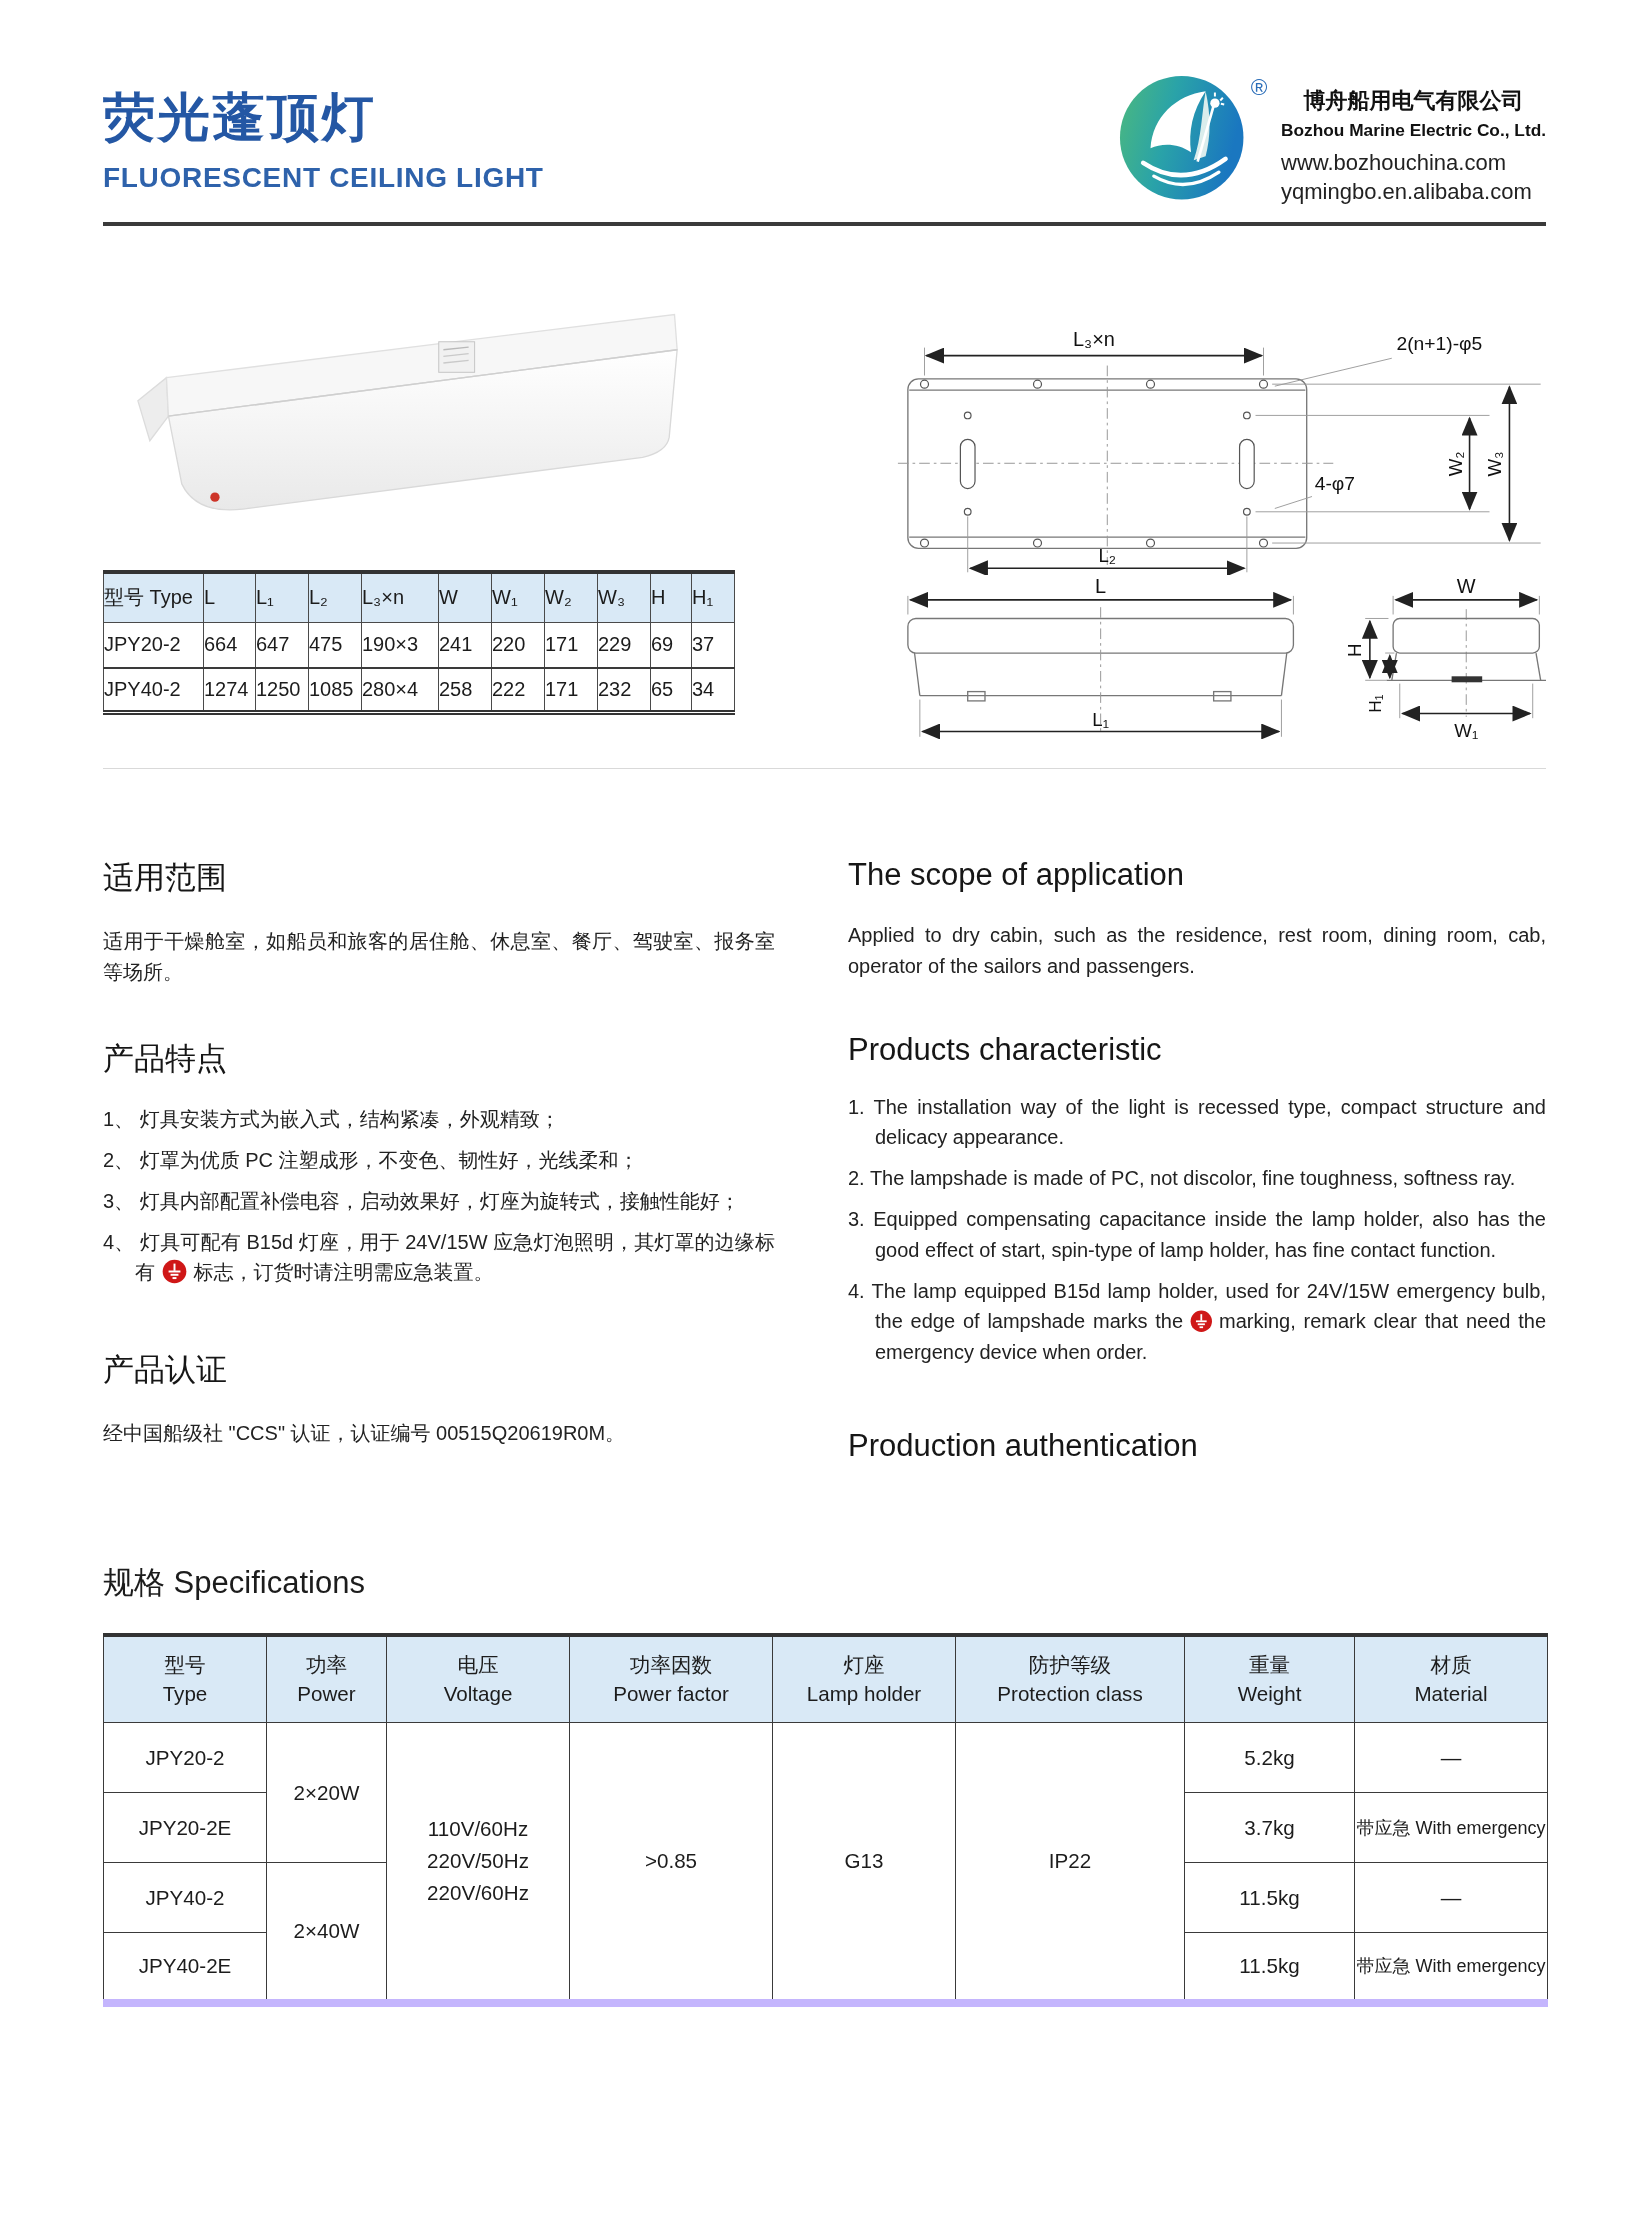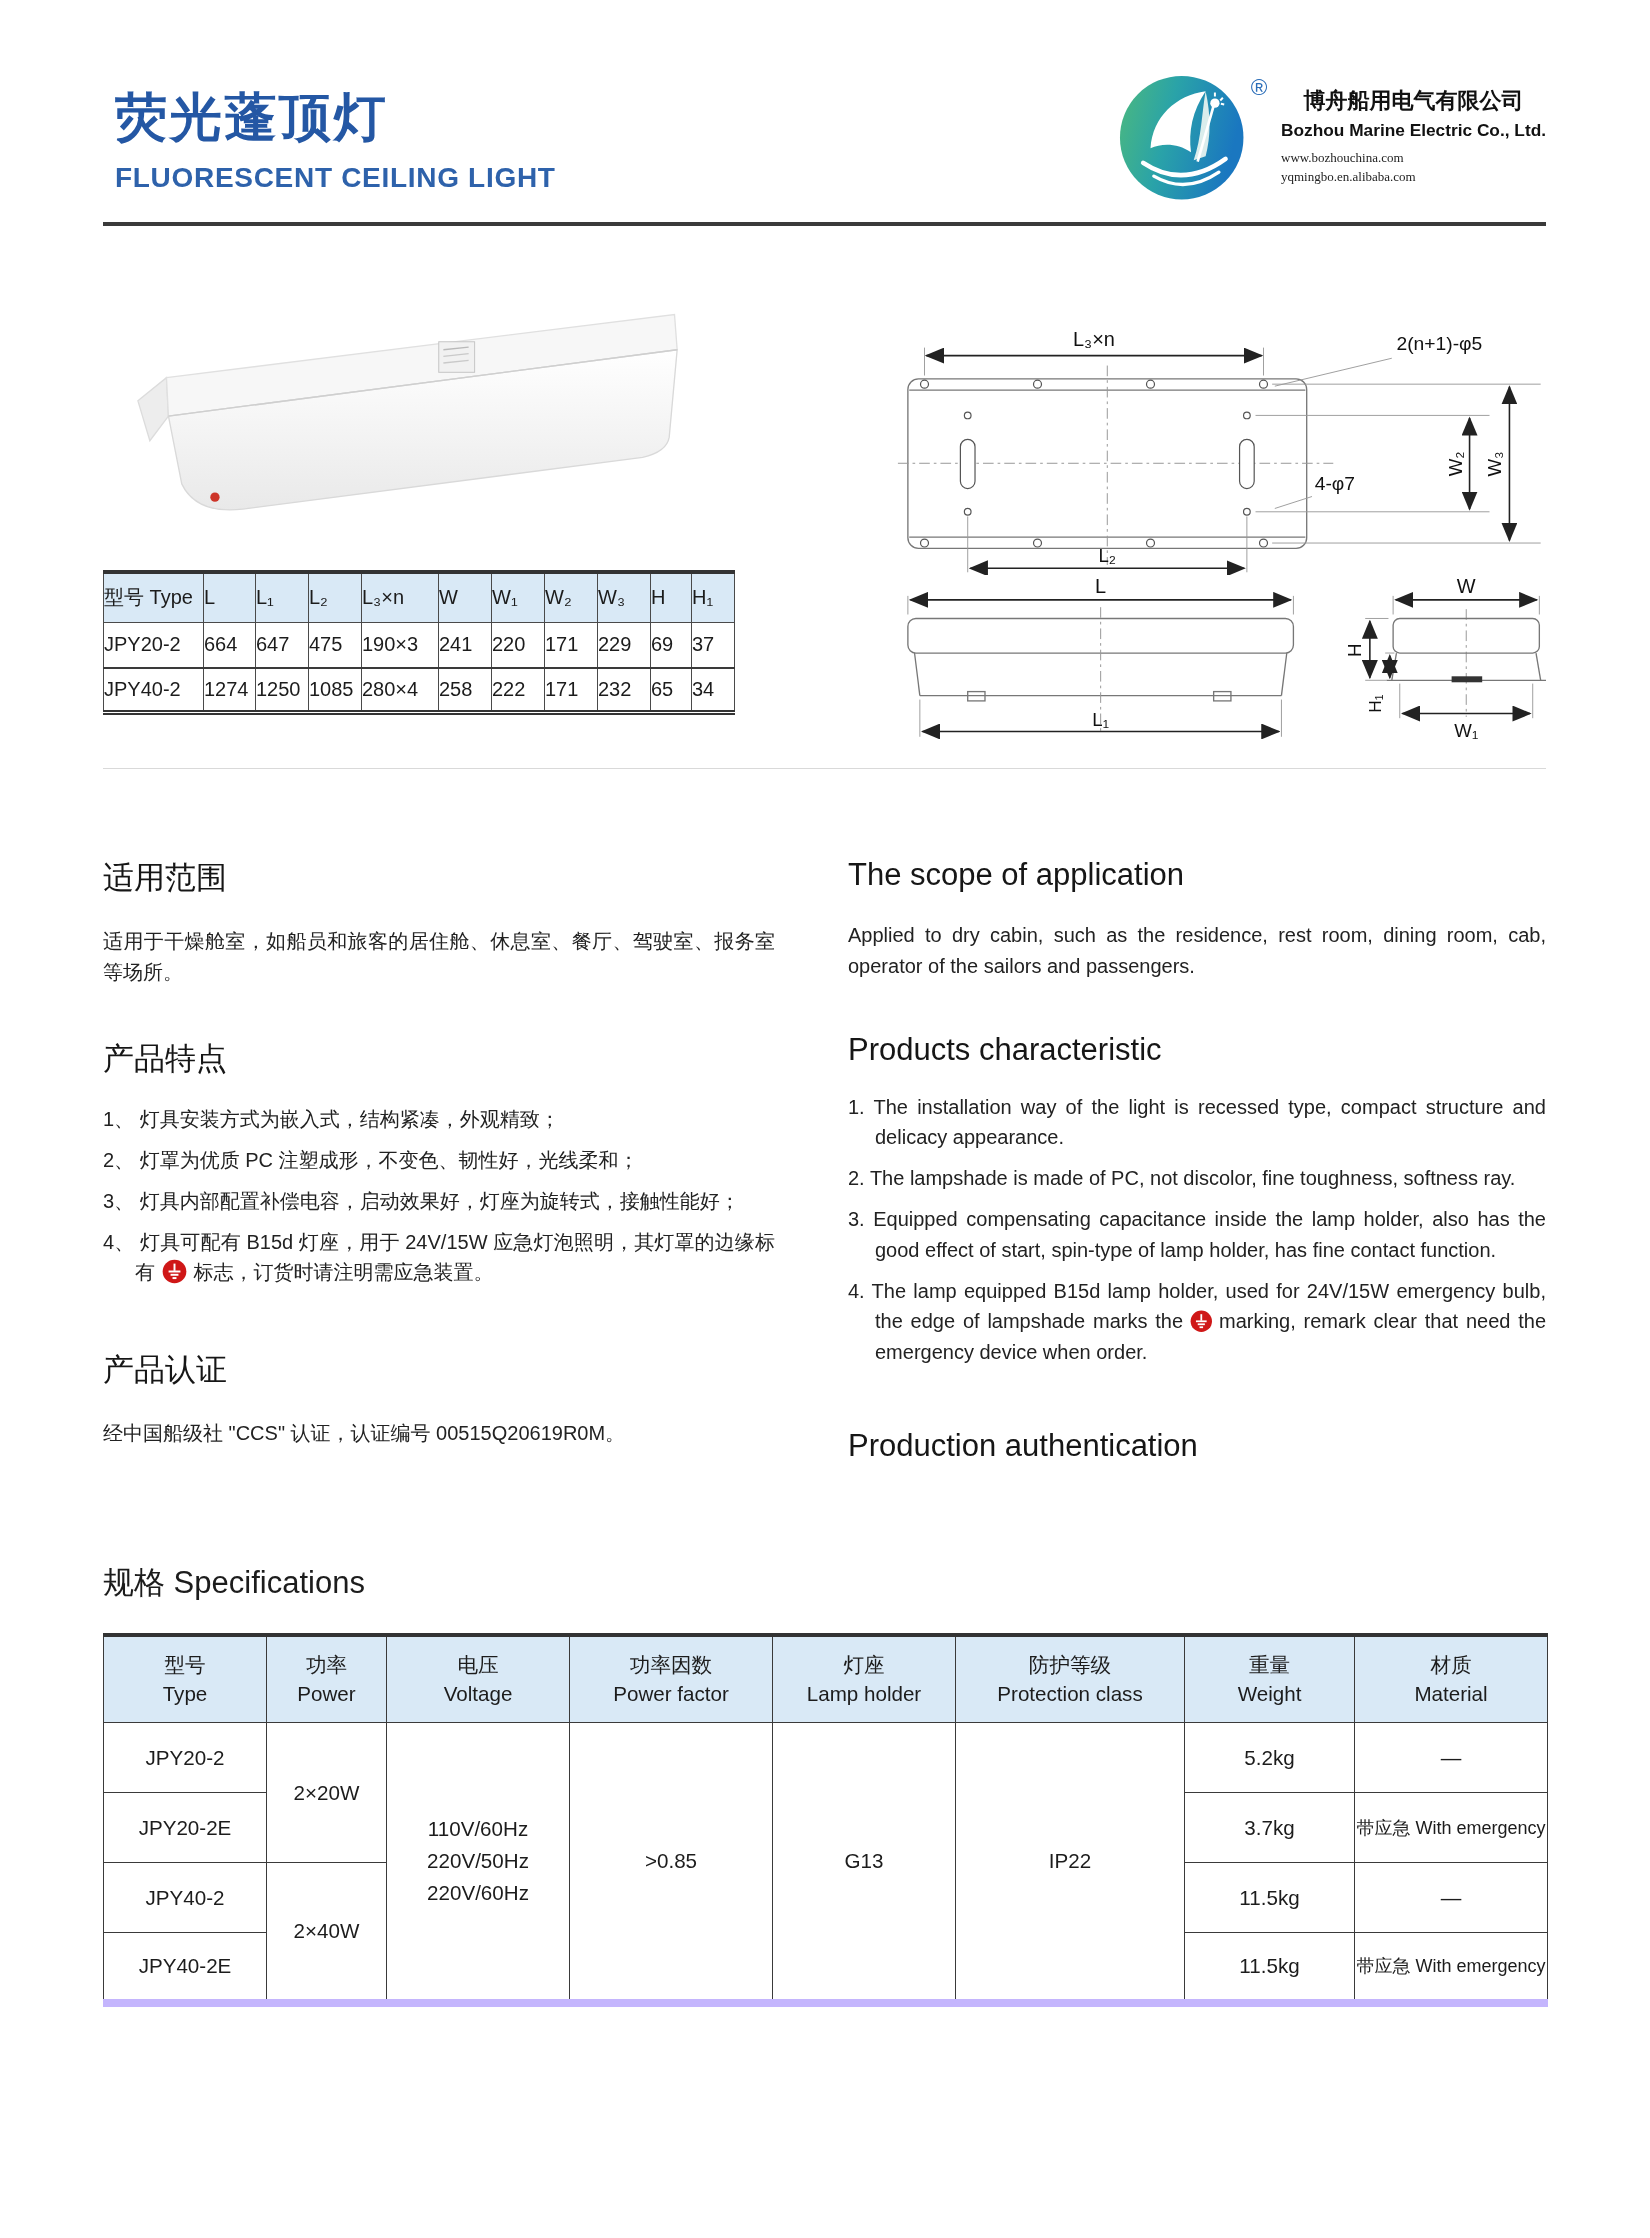--- a/index.html
+++ b/index.html
@@ -3,28 +3,28 @@
 <meta charset="utf-8">
 <style>
   * { margin:0; padding:0; box-sizing:border-box; }
   html,body { background:#ffffff; }
   body { font-family:"Liberation Sans","DejaVu Sans",sans-serif; color:#1c1c1c; }
   .page { position:relative; width:1650px; height:2239px; margin:0 auto; background:#fff;
           padding:63px 104px 0 103px; overflow:hidden; }
 
   
   .hdr { display:flex; justify-content:space-between; align-items:flex-start; }
-  .hdr-titles { padding-top:20px;margin-left:12px; }
+  .hdr-titles { padding-top:20px; }
   .title-zh { color:#2457a4; font-size:52px; font-weight:700; letter-spacing:2.7px; }
   .title-en { color:#2e62ab; font-size:28px; font-weight:600; margin-top:9.3px; letter-spacing:0.7px; }
   .brand { display:flex; align-items:flex-start; gap:9.3px; }
   .brand-text { padding-top:22.6px; }
   .brand-zh { font-size:22px; font-weight:700; color:#111;text-align:center; }
   .brand-en { font-size:17.3px; font-weight:700; color:#111; margin-top:4px; }
-  .brand-url { font-size:13px; color:#222; margin-top:9.3px;font-family:Liberation Serif, serif; }
+  .brand-url { font-size:22px; color:#222; margin-top:9.3px; }
   .brand-url + .brand-url { margin-top:2.7px; }
   .hdr-rule { border-top:4px solid #3a3a3a; margin-top:14.6px; }
 
   
   .prod-row { display:flex; gap:31px; margin-top:52px; }
   .prod-left { width:734px; }
   .prod-right { width:678px; padding-top:31px; }
   .dim-table { border-collapse:collapse; table-layout:fixed; width:632px; margin-top:31px;
                border-top:4px solid #333; border-bottom:5.3px double #333; }
   .dim-table th, .dim-table td { border:1.3px solid #4a4a4a; text-align:left; font-size:20px; font-weight:400; }

